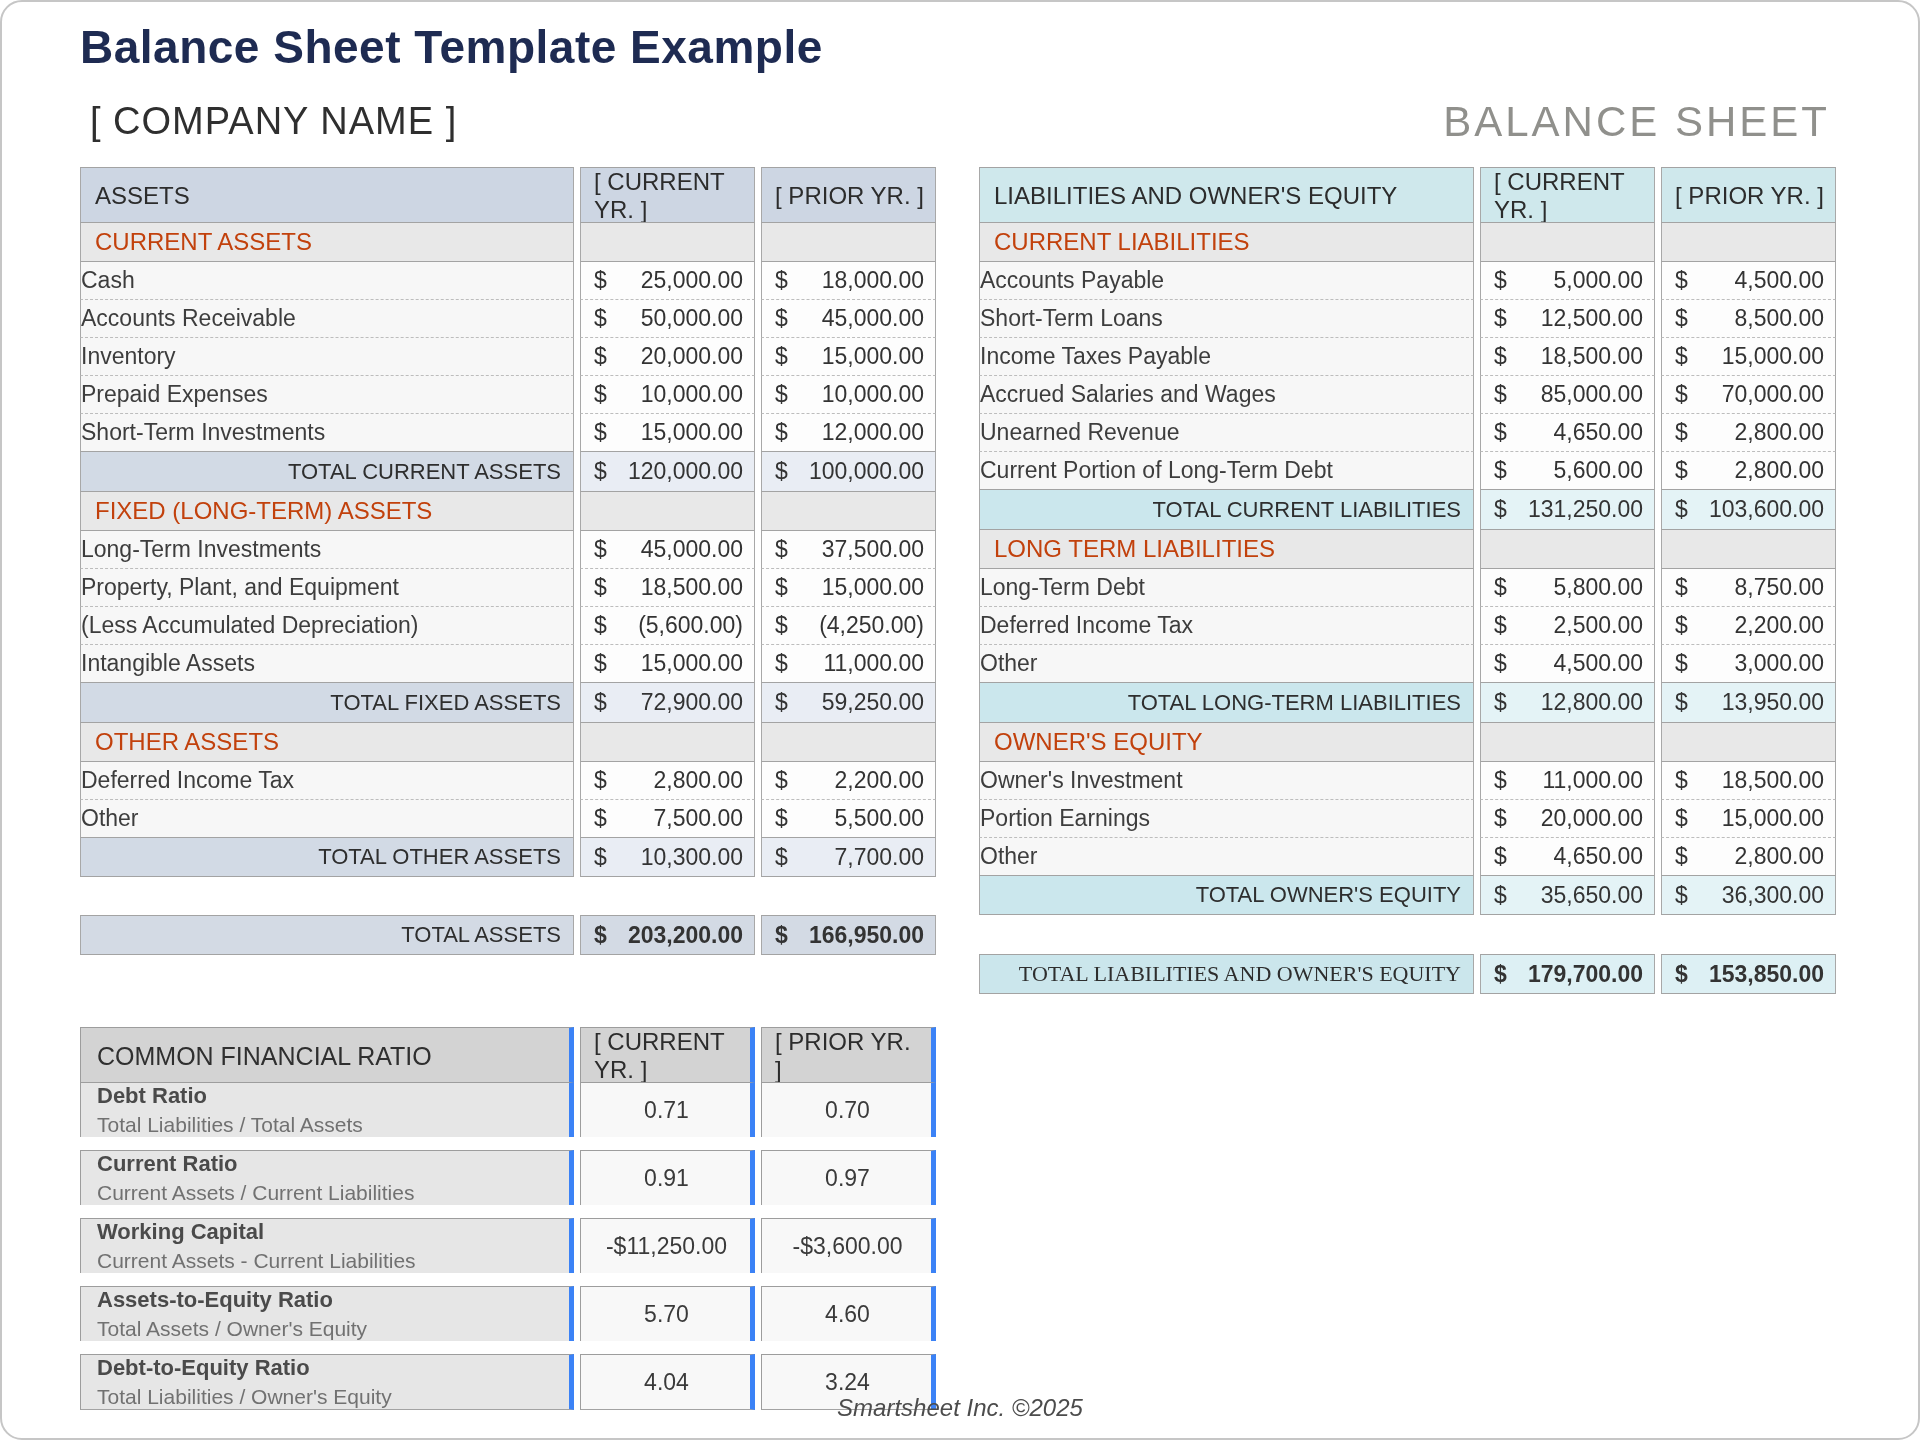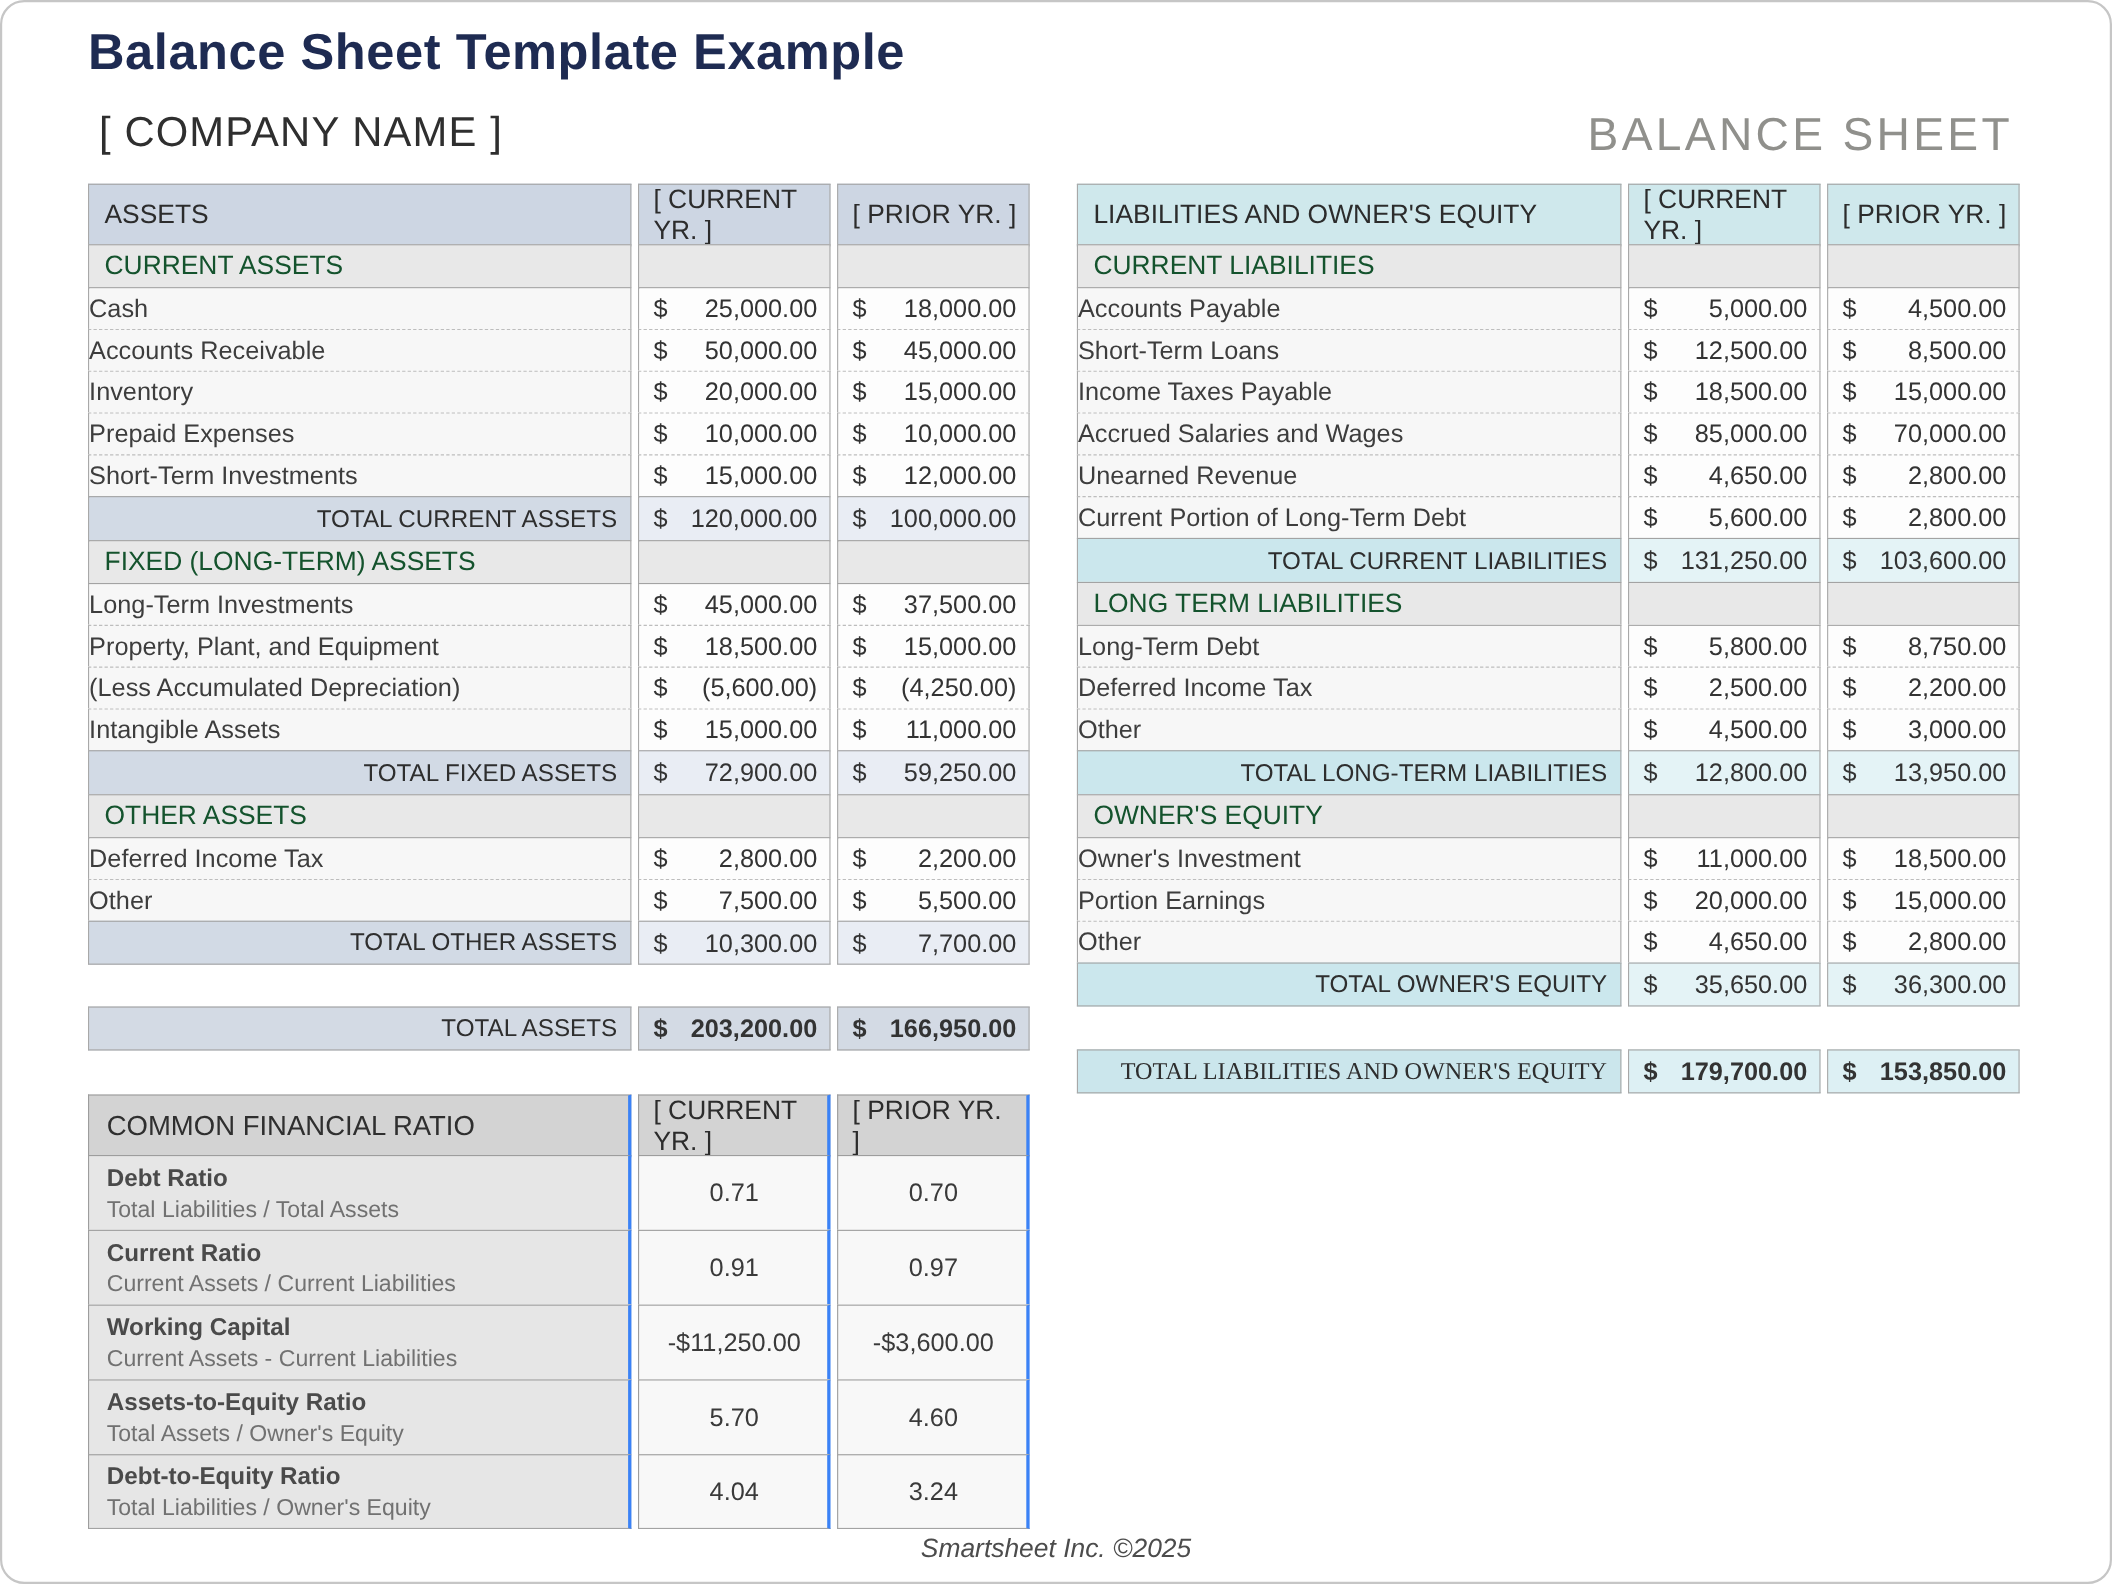--- a/index.html
+++ b/index.html
@@ -19,34 +19,34 @@
         border-left:1px solid #a8a8a8;border-right:1px solid #a8a8a8;border-top:1px solid #a3a3a3;}
   .row.dash .cell{border-top:1px dashed #bdbdbd;}
   .tbl .row:last-child .cell{border-bottom:1px solid #a3a3a3;}
   .rh{height:55px}.rs{height:39px}.rd{height:38px}.rt{height:40px}.rg{height:40px}
 
   .tblL .rh .cell{background:#cdd6e3;}
   .tblR .rh .cell{background:#cfe8ec;}
   .rh .l{padding-left:14px;font-size:24px;color:#2c2c2c;}
   .rh .v{justify-content:center;font-size:24px;color:#2c2c2c;}
   .rs .cell{background:#e8e8e8;}
-  .rs .l{padding-left:14px;font-size:24px;color:#14532d;}
+  .rs .l{padding-left:14px;font-size:24px;color:#c2410c;}
   .rd .l{background:#f7f7f7;color:#3d3d3d;}
   .rd .v{background:#fdfdfd;}
   .rt .l,.rg .l{justify-content:flex-end;padding-right:12px;font-size:22px;color:#2e2e2e;}
   .tblL .rt .l{background:#d2dae5;} .tblL .rt .v{background:#e9edf4;}
   .tblR .rt .l{background:#cbe7ed;} .tblR .rt .v{background:#e4f3f6;}
   .tblL.grand .cell{background:#d3dae4;}
   .tblR.grand .l{background:#cbe6ec;font-family:Liberation Serif, serif;} .tblR.grand .v{background:#ddf0f4;}
   .grand .v{font-weight:bold;}
   .v{justify-content:space-between;padding:0 11px 0 13px;}
   .v .amt{text-align:right;}
 
   .tblF .row{grid-template-columns:494px 175px 175px;column-gap:6px;}
-  .tblF .cell{border-left:1px solid #9d9d9d;border-right:3px solid #3b82f6;border-top:1px solid #9d9d9d;}
+  .tblF .cell{border-left:1px solid #9d9d9d;border-right:5px solid #3b82f6;border-top:1px solid #9d9d9d;margin-top:32px;}
   .tblF .rh .cell{background:#d3d3d3;}
   .tblF .rh .l{font-size:25px;padding-left:16px;color:#2f2f2f;}
   .tblF .rr{height:68px;}
   .tblF .rr .l{background:#e6e6e6;flex-direction:column;align-items:flex-start;justify-content:center;padding-left:16px;}
   .tblF .rr .v{background:#f8f8f8;justify-content:center;font-size:23px;color:#3a3a3a;}
   .ratio-name{font-weight:bold;font-size:22px;color:#4a4a4a;}
   .ratio-formula{font-size:21px;color:#717171;margin-top:4px;}
 
   .footer{position:absolute;left:0;right:0;top:1392px;text-align:center;
           font-size:24px;font-style:italic;color:#4c4c4c;}

